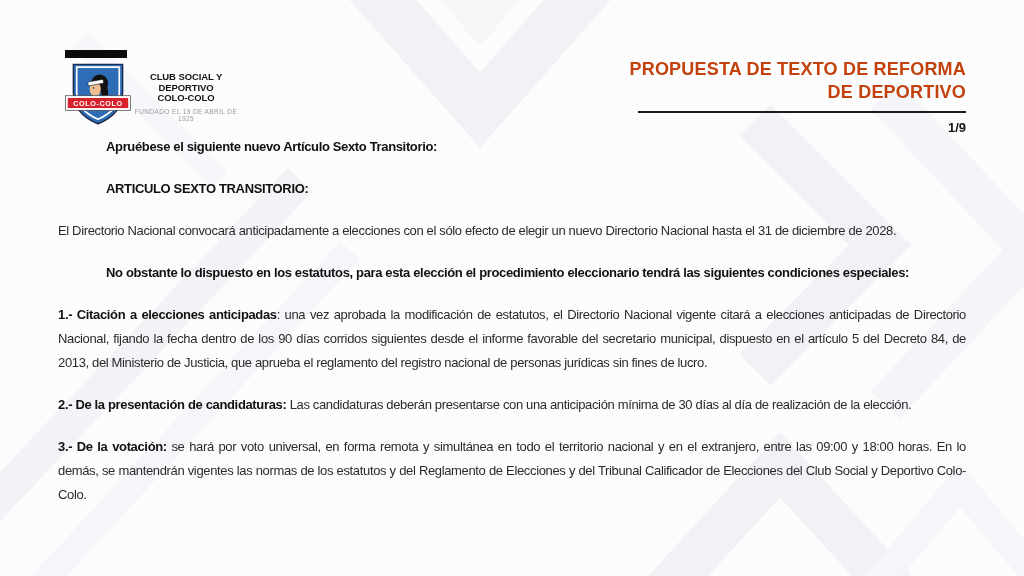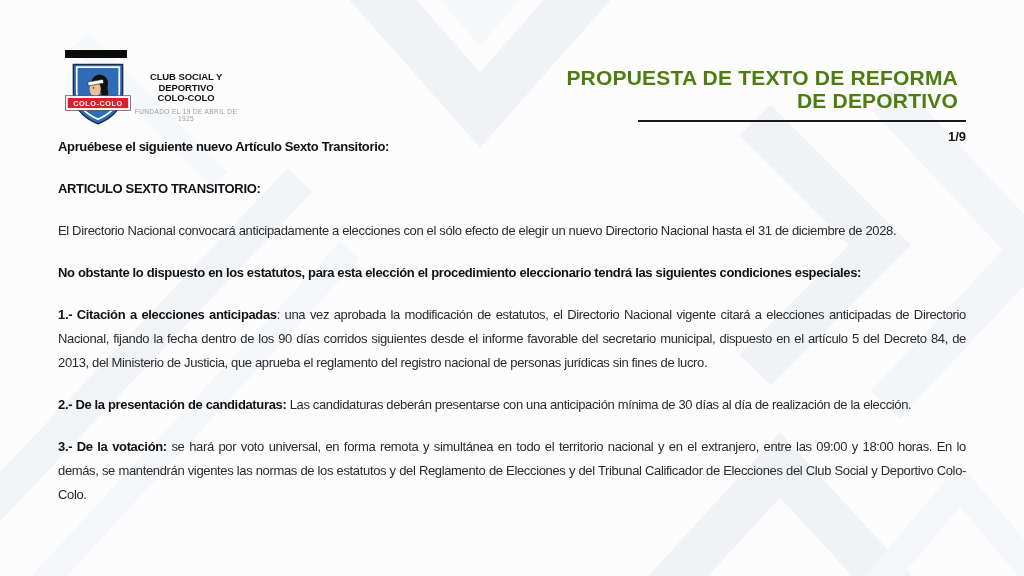--- a/index.html
+++ b/index.html
@@ -14,31 +14,31 @@
   
   .logo-mark{left:62px;top:50px;width:78px;height:84px;}
   .logo-bar{position:absolute;left:3px;top:0;width:62px;height:8px;background:#0b0b0b;}
   .crest{position:absolute;left:8px;top:11px;width:56px;height:65px;overflow:visible;}
   .brand-text{left:128px;top:72px;width:116px;text-align:center;}
   .club-name{font-size:9.5px;font-weight:bold;line-height:10.5px;color:#141414;letter-spacing:-0.1px;}
   .founded{font-size:6.5px;color:#9a9a9a;letter-spacing:0.4px;margin-top:4px;}
 
   
   .title-block{right:58px;top:58px;width:420px;text-align:right;}
-  .doc-title{margin:8px;font-size:21px;line-height:23px;font-weight:800;color:#4d7c0f;letter-spacing:0.2px;}
+  .doc-title{margin:0;font-size:18px;line-height:23px;font-weight:800;color:#c2410c;letter-spacing:0.2px;}
   .title-rule{margin-top:7px;margin-left:auto;width:328px;border-top:2px solid #1a1a1a;height:0;}
   .page-number{margin-top:7px;font-size:13px;font-weight:bold;color:#141414;}
 
   
   .doc-body{left:58px;top:135px;width:908px;}
   .doc-body p{
     margin:0 0 18px 0;font-size:13px;line-height:24px;color:#2b2b2b;
     letter-spacing:-0.35px;text-align:justify;
   }
-  .doc-body p.b{font-weight:bold;color:#111;}
+  .doc-body p.b{font-weight:bold;color:#111;margin-left:48px;}
   .doc-body b{color:#111;}
 </style>
 </head>
 <body>
 
 <div class="page">
 
   <svg class="bg-pattern" width="1024" height="576" viewBox="0 0 1024 576" aria-hidden="true">
     <path d="M330,-60 L480,110 L630,-60" stroke="#f0f2f5" stroke-width="50" fill="none"></path>
     <path d="M385,-85 L480,25 L575,-85" stroke="#f6f7f9" stroke-width="28" fill="none"></path>

